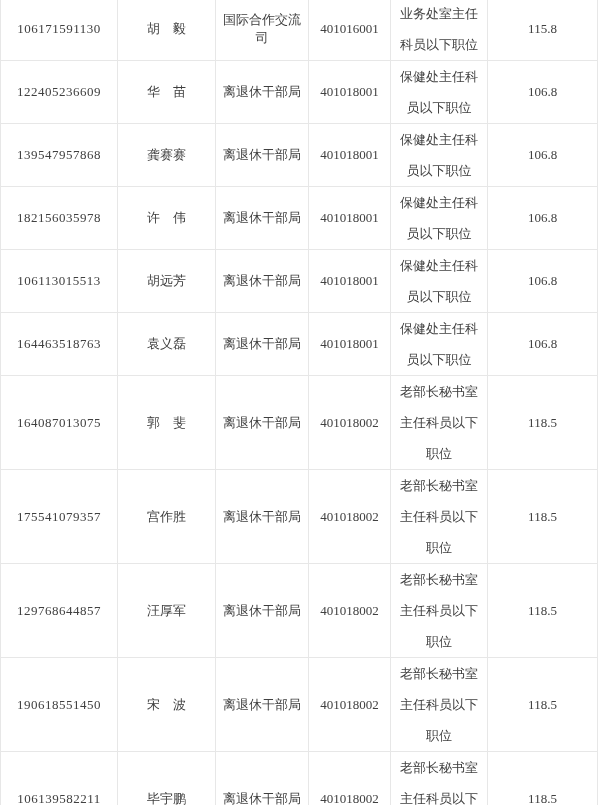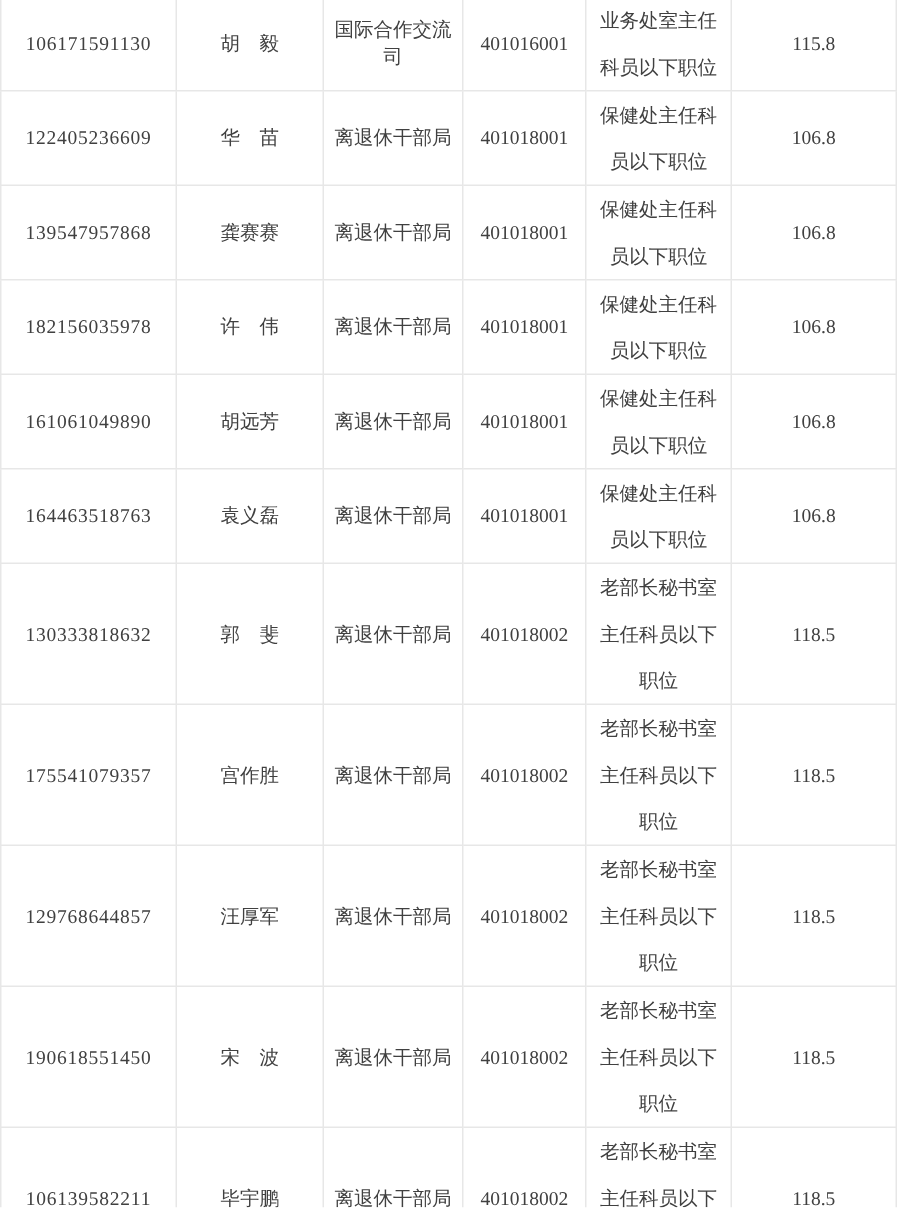--- a/index.html
+++ b/index.html
@@ -84,39 +84,39 @@
   <tr>
     <td class="col-admission">182156035978</td>
     <td class="col-name">许　伟</td>
     <td class="col-dept">离退休干部局</td>
     <td class="col-code">401018001</td>
     <td class="col-title">保健处主任科员以下职位</td>
     <td class="col-score">106.8</td>
   </tr>
 
   <tr>
-    <td class="col-admission">161061049890</td>
+    <td class="col-admission">106113015513</td>
     <td class="col-name">胡远芳</td>
     <td class="col-dept">离退休干部局</td>
     <td class="col-code">401018001</td>
     <td class="col-title">保健处主任科员以下职位</td>
     <td class="col-score">106.8</td>
   </tr>
 
   <tr>
     <td class="col-admission">164463518763</td>
     <td class="col-name">袁义磊</td>
     <td class="col-dept">离退休干部局</td>
     <td class="col-code">401018001</td>
     <td class="col-title">保健处主任科员以下职位</td>
     <td class="col-score">106.8</td>
   </tr>
 
   <tr>
-    <td class="col-admission">130333818632</td>
+    <td class="col-admission">164087013075</td>
     <td class="col-name">郭　斐</td>
     <td class="col-dept">离退休干部局</td>
     <td class="col-code">401018002</td>
     <td class="col-title">老部长秘书室主任科员以下职位</td>
     <td class="col-score">118.5</td>
   </tr>
 
   <tr>
     <td class="col-admission">175541079357</td>
     <td class="col-name">宫作胜</td>

